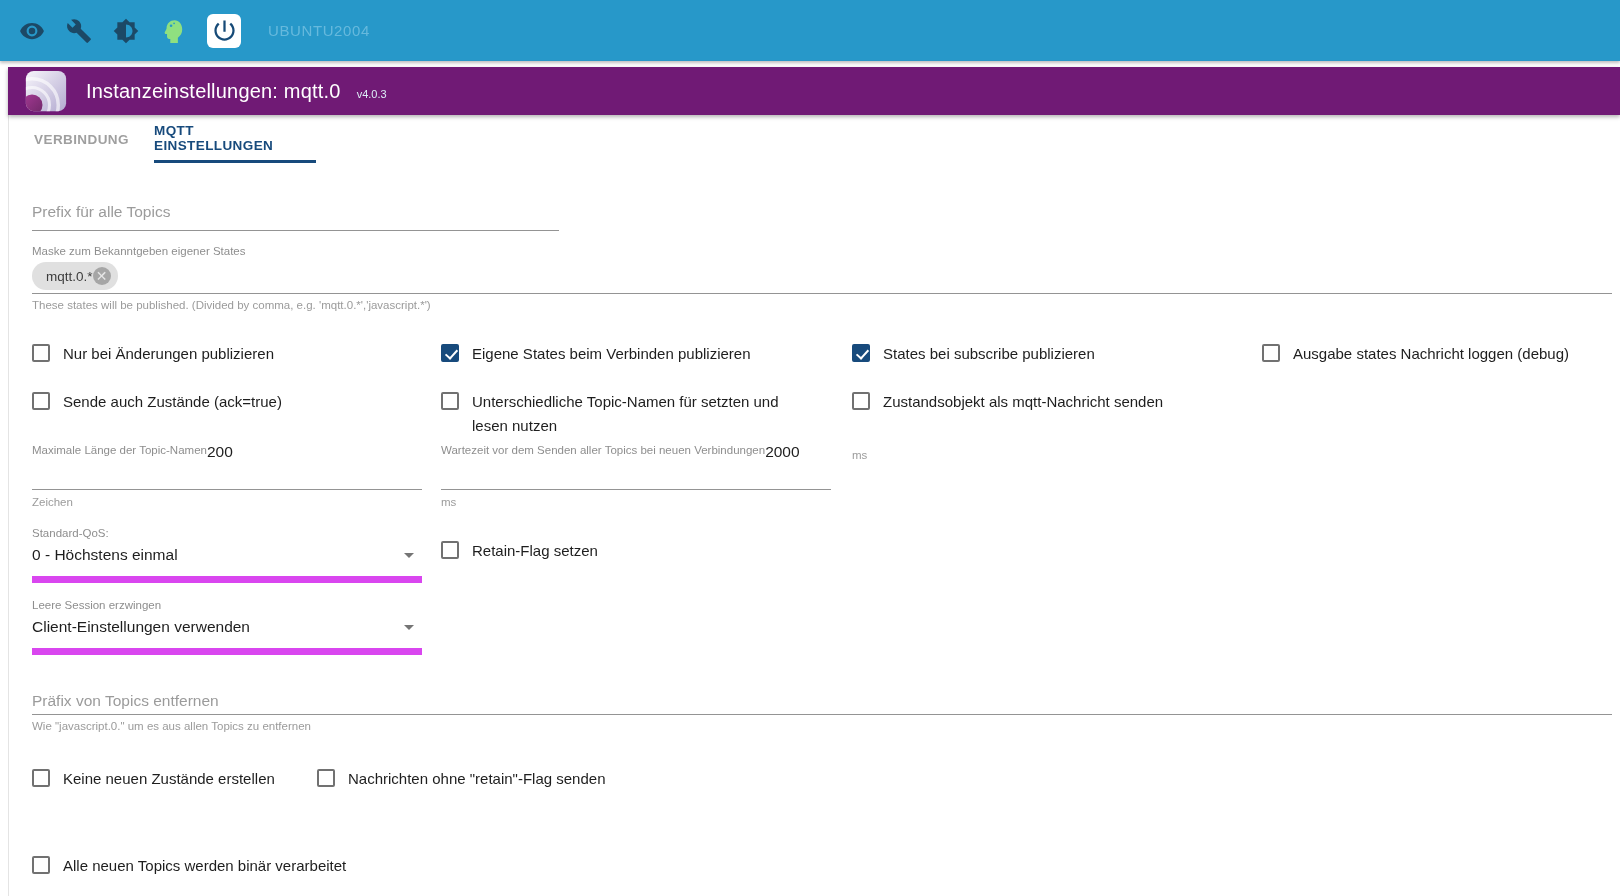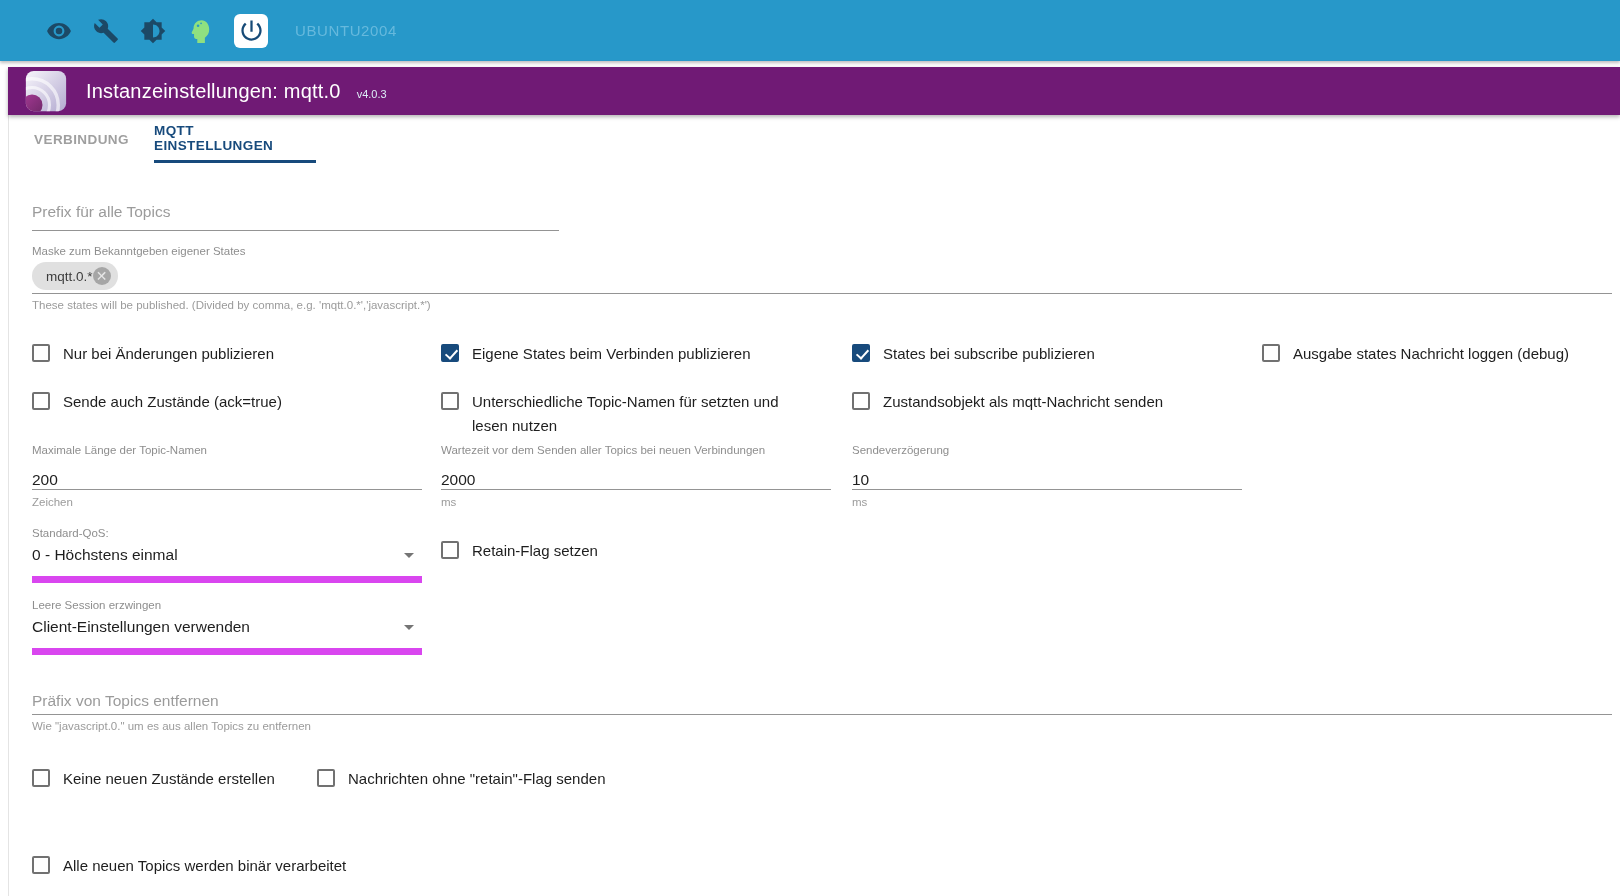--- a/index.html
+++ b/index.html
@@ -1,21 +1,21 @@
 <!DOCTYPE html>
 <html><head>
 <meta charset="utf-8">
 <style>
   * { margin:0; padding:0; box-sizing:border-box; }
   html,body { width:1620px; height:896px; background:#fff; overflow:hidden;
     font-family:"Liberation Sans", sans-serif; }
 
   
   .toolbar { height:61px; background:#2798c9; display:flex; align-items:center;
-    padding-left:46px; gap:21px; box-shadow:0 2px 3px rgba(0,0,0,.25); position:relative; z-index:3; }
+    padding-left:19px; gap:21px; box-shadow:0 2px 3px rgba(0,0,0,.25); position:relative; z-index:3; }
   .tb-icon { width:26px; height:26px; display:flex; align-items:center; justify-content:center; cursor:pointer; }
   .tb-icon svg { width:26px; height:26px; }
   .logo-box { width:34px; height:34px; background:#fff; border-radius:6px; display:flex;
     align-items:center; justify-content:center; cursor:pointer; }
   .logo-box svg { width:27px; height:27px; }
   .host-label { margin-left:6px; font-size:15px; letter-spacing:.6px; color:#66b9dd; }
 
   
   .gap { height:6px; background:#fff; }
   .dialog { margin-left:8px; }
@@ -57,21 +57,21 @@
     line-height:1.6; padding-right:36px; cursor:pointer; }
   .cb-box { width:18px; height:18px; border:2px solid #717171; border-radius:2px; flex:none;
     margin-top:2px; position:relative; }
   .cb-box.checked { background:#174a7c; border-color:#174a7c; }
   .cb-box.checked::after { content:''; position:absolute; left:4.5px; top:0.5px; width:5px; height:10px;
     border:solid #fff; border-width:0 2px 2px 0; transform:rotate(42deg); }
 
   
   .num-grid { display:grid; grid-template-columns:409px 411px 410px 1fr; margin-left:23px; margin-top:5px; }
   .num-cell { width:390px; }
-  .num-inner { height:47px; display:flex; flex-direction:column; justify-content:space-between;
+  .num-inner { height:47px; display:flex; flex-direction:row; justify-content:flex-start;
     border-bottom:1px solid #949494; }
   .num-label { line-height:1.25; }
   .num-value { font-size:15.5px; color:#1e1e1e; }
   .num-helper { margin-top:6px; }
 
   
   .sel-grid { display:grid; grid-template-columns:409px 1fr; margin-left:23px; }
   .qos-row { margin-top:19px; }
   .select { width:390px; border-bottom:7px solid #d946ef; padding-bottom:12px; cursor:pointer; }
   .sel-value-row { display:flex; align-items:center; justify-content:space-between; margin-top:7px;gap:20px; }
@@ -219,24 +219,20 @@
         <div class="helper num-helper">Zeichen</div>
       </div>
       <div class="num-cell">
         <div class="num-inner">
           <div class="lbl-small num-label">Wartezeit vor dem Senden aller Topics bei neuen Verbindungen</div>
           <div class="num-value">2000</div>
         </div>
         <div class="helper num-helper">ms</div>
       </div>
       <div class="num-cell">
-        <div class="num-inner">
-          <div class="lbl-small num-label">Sendeverzögerung</div>
-          <div class="num-value">10</div>
-        </div>
         <div class="helper num-helper">ms</div>
       </div>
     </div>
 
     <div class="sel-grid qos-row">
       <div class="select">
         <div class="lbl-small">Standard-QoS:</div>
         <div class="sel-value-row">
           <span class="sel-value">0 - Höchstens einmal</span>
           <span class="sel-arrow"></span>

